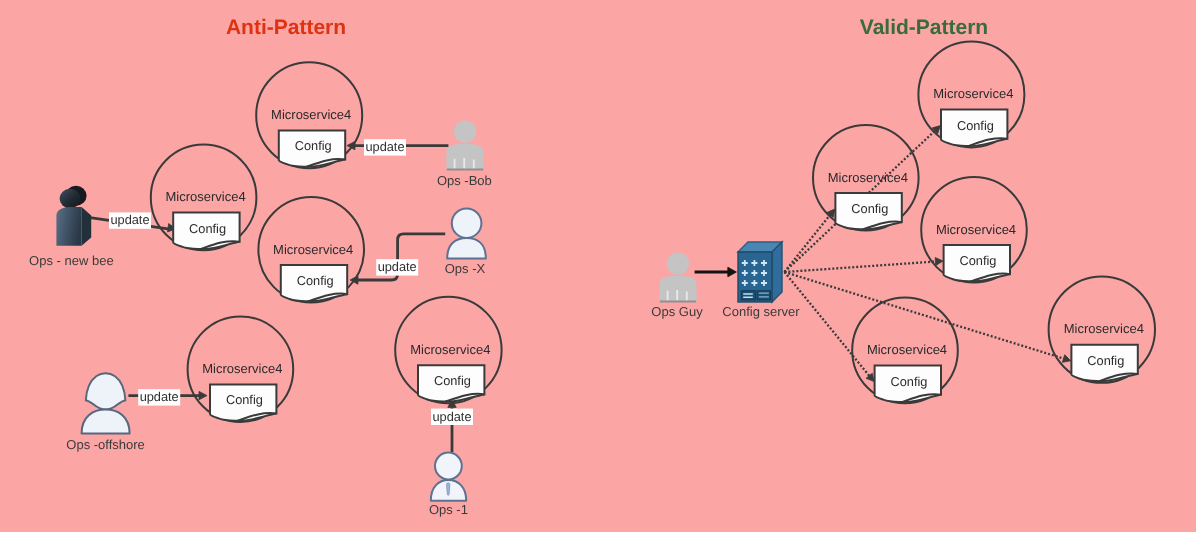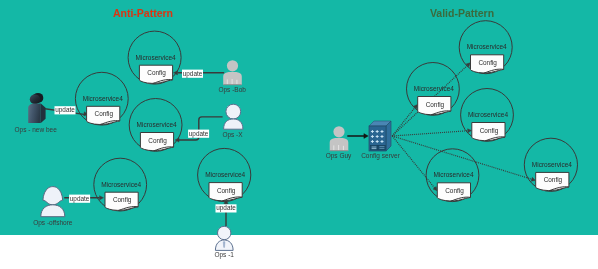--- a/index.html
+++ b/index.html
@@ -1,17 +1,17 @@
 <!DOCTYPE html>
 <html><head>
 <meta charset="utf-8">
 <style>
   html,body{margin:0;padding:0;background:#ffffff;}
   body{width:598px;height:269px;overflow:hidden;font-family:"Liberation Sans",sans-serif;}
-  #stage{position:relative;width:598px;height:235px;background:#14b8a6;}
+  #stage{position:relative;width:598px;height:266px;background:#fca5a5;}
   svg{display:block;position:absolute;left:0;top:0;}
   .title{font-weight:bold;font-size:10.5px;font-family:"Liberation Sans",sans-serif;}
   .ms-label{font-size:6.5px;fill:#2b2b2b;font-family:"Liberation Sans",sans-serif;}
   .cfg-label{font-size:6.4px;fill:#2b2b2b;font-family:"Liberation Sans",sans-serif;}
   .edge-label{font-size:6.4px;fill:#303030;font-family:"Liberation Sans",sans-serif;}
   .actor-label{font-size:6.5px;fill:#3a3a3a;font-family:"Liberation Sans",sans-serif;}
 </style>
 </head>
 <body>
 

